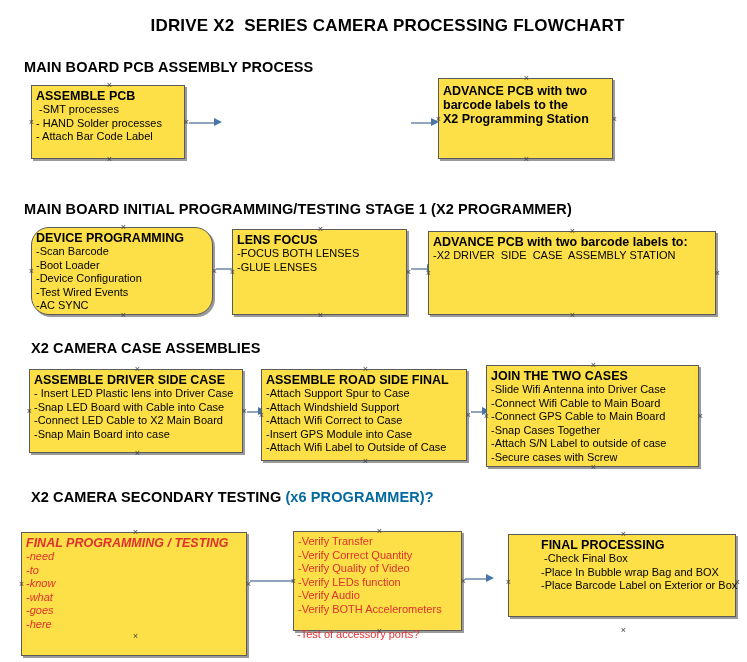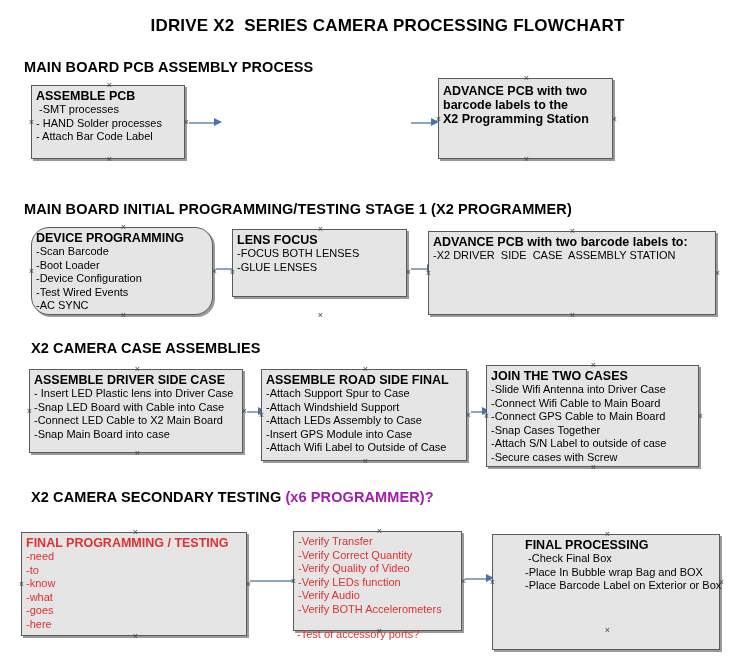--- a/index.html
+++ b/index.html
@@ -21,26 +21,26 @@
     letter-spacing:.2px;
     white-space:pre;
     margin-left:14px;
   }
   .section-head{
     position:absolute;
     font-size:14.5px;font-weight:bold;
     white-space:pre;
     letter-spacing:.1px;
   }
-  .section-head .red{color:#a21caf;}
+  .section-head .red{color:#0369a1;}
 
   
   .pbox{
     position:absolute;
-    background:#e5e5e5;
+    background:#fde047;
     border:1px solid #5a5a5a;
     box-sizing:border-box;
     box-shadow:2px 2px 0 0 #9a9a9a;
     padding:3px 2px 0 4px;
     overflow:visible;
   }
   .pbox .ttl{
     font-size:12.5px;font-weight:bold;
     line-height:14px;
     white-space:pre;
@@ -145,21 +145,21 @@
     <span class="hx" style="left:88px;top:84px;"></span>
     <span class="hx" style="left:-4px;top:40px;"></span>
     <span class="hx" style="left:179px;top:40px;"></span>
   </div>
 
   <div class="conn" style="left:216px;top:264px;width:24px;">
     <span class="bar"></span>
       <span class="head"></span>
   </div>
 
-  <div class="pbox blk" style="left:232px;top:229px;width:175px;height:68px;">
+  <div class="pbox blk" style="left:232px;top:229px;width:175px;height:86px;">
     <span class="ttl">LENS FOCUS</span>
     <span class="ln">-FOCUS BOTH LENSES</span>
     <span class="ln">-GLUE LENSES</span>
     <span class="hx" style="left:84px;top:-4px;"></span>
     <span class="hx" style="left:84px;top:82px;"></span>
     <span class="hx" style="left:-4px;top:39px;"></span>
     <span class="hx" style="left:172px;top:39px;"></span>
   </div>
 
   <div class="conn" style="left:411px;top:264px;width:24px;">
@@ -192,21 +192,21 @@
 
   <div class="conn" style="left:247px;top:407px;width:19px;">
     <span class="bar"></span>
       <span class="head"></span>
   </div>
 
   <div class="pbox blk" style="left:261px;top:369px;width:206px;height:92px;">
     <span class="ttl">ASSEMBLE ROAD SIDE FINAL</span>
     <span class="ln">-Attach Support Spur to Case</span>
     <span class="ln">-Attach Windshield Support</span>
-    <span class="ln">-Attach LEDs Assembly to Case</span>
+    <span class="ln">-Attach Wifi Correct to Case</span>
     <span class="ln">-Insert GPS Module into Case</span>
     <span class="ln">-Attach Wifi Label to Outside of Case</span>
     <span class="hx" style="left:100px;top:-4px;"></span>
     <span class="hx" style="left:100px;top:88px;"></span>
     <span class="hx" style="left:-4px;top:42px;"></span>
     <span class="hx" style="left:203px;top:42px;"></span>
   </div>
 
   <div class="conn" style="left:471px;top:407px;width:19px;">
     <span class="bar"></span>
@@ -222,21 +222,21 @@
     <span class="ln">-Attach S/N Label to outside of case</span>
     <span class="ln">-Secure cases with Screw</span>
     <span class="hx" style="left:103px;top:-4px;"></span>
     <span class="hx" style="left:103px;top:98px;"></span>
     <span class="hx" style="left:-4px;top:47px;"></span>
     <span class="hx" style="left:210px;top:47px;"></span>
   </div>
 
   <div class="section-head" style="left:31px;top:489px;"><span>X2 CAMERA SECONDARY TESTING </span><span class="red">(x6 PROGRAMMER)?</span></div>
 
-  <div class="pbox red" style="left:21px;top:532px;width:226px;height:104px;">
+  <div class="pbox red" style="left:21px;top:532px;width:226px;height:124px;font-style:italic;">
     <span class="ttl">FINAL PROGRAMMING / TESTING</span>
     <span class="ln">-need</span>
     <span class="ln">-to</span>
     <span class="ln">-know</span>
     <span class="ln">-what</span>
     <span class="ln">-goes</span>
     <span class="ln">-here</span>
     <span class="hx" style="left:110px;top:-4px;"></span>
     <span class="hx" style="left:110px;top:100px;"></span>
     <span class="hx" style="left:-4px;top:48px;"></span>
@@ -260,21 +260,21 @@
     <span class="hx" style="left:166px;top:46px;"></span>
   </div>
 
   <div class="overflow-ln" style="left:297px;top:628px;">-Test of accessory ports?</div>
 
   <div class="conn" style="left:465px;top:574px;width:29px;">
     <span class="bar"></span>
       <span class="head"></span>
   </div>
 
-  <div class="pbox blk" style="left:492px;top:534px;width:228px;height:116px;padding-left:32px;">
+  <div class="pbox blk" style="left:508px;top:534px;width:228px;height:83px;padding-left:32px;">
     <span class="ttl">FINAL PROCESSING</span>
     <span class="ln"> -Check Final Box</span>
     <span class="ln">-Place In Bubble wrap Bag and BOX</span>
     <span class="ln">-Place Barcode Label on Exterior or Box</span>
     <span class="hx" style="left:111px;top:-4px;"></span>
     <span class="hx" style="left:111px;top:92px;"></span>
     <span class="hx" style="left:-4px;top:44px;"></span>
     <span class="hx" style="left:225px;top:44px;"></span>
   </div>
 

